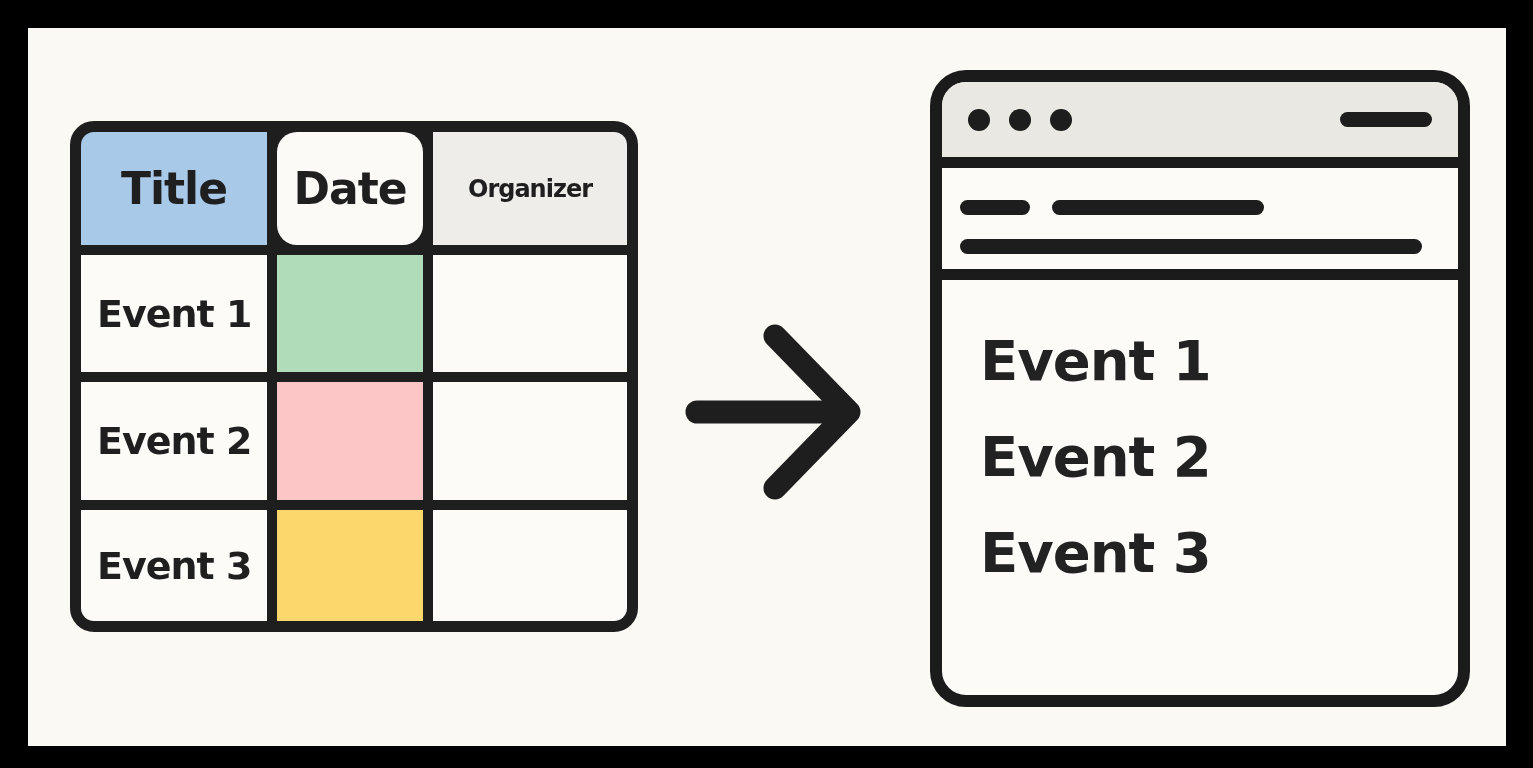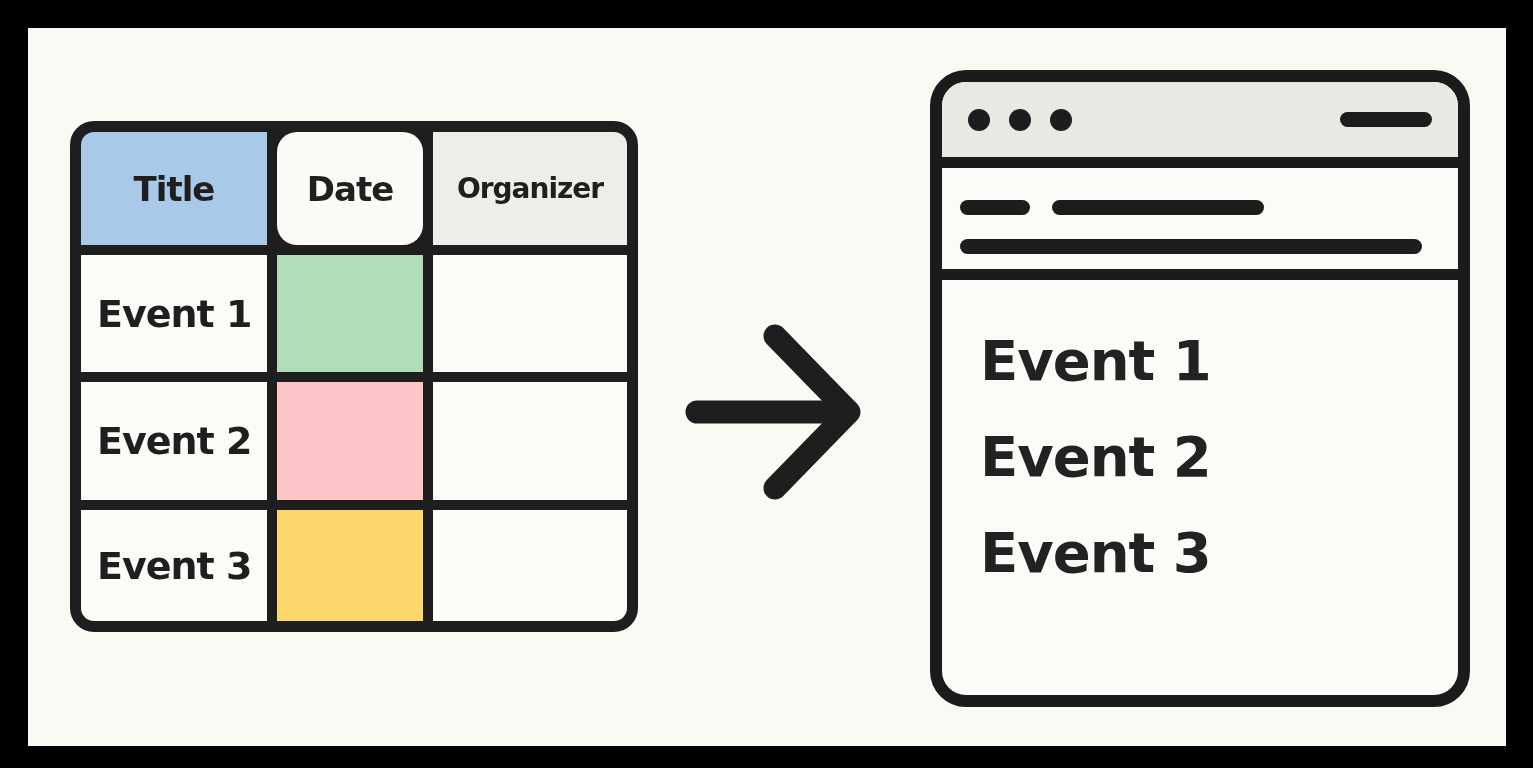--- a/index.html
+++ b/index.html
@@ -19,24 +19,24 @@
     background: #1e1e1e;
     border: 11px solid #1e1e1e;
     border-radius: 24px;
     overflow: hidden;
     display: grid;
     grid-template-columns: 186px 146px 194px;
     grid-template-rows: 113px 117px 118px 111px;
     gap: 10px;
   }
   .cell { background: #fcfbf8; display: flex; align-items: center; color: #1f1f1f; }
-  .cell.hdr { justify-content: center; font-weight: bold; font-size: 34px; letter-spacing: -1px; }
+  .cell.hdr { justify-content: center; font-weight: bold; font-size: 44px; letter-spacing: -1px; }
   .cell.hdr-title { background: #a9c9e9; }
   .cell.hdr-date { background: #fbfaf7; border-radius: 20px; }
-  .cell.hdr-org { background: #eeede9; font-size: 28px; }
+  .cell.hdr-org { background: #eeede9; font-size: 24px; }
   .cell.rowlabel { font-weight: bold; font-size: 38px; letter-spacing: -1px; padding-left: 16px; }
   .cell.date-1 { background: #b0dcba; }
   .cell.date-2 { background: #fcc5c6; }
   .cell.date-3 { background: #fbd76c; }
 
   
   .arrow-wrap { position: absolute; left: 657px; top: 292px; width: 180px; height: 180px; }
 
   
   .browser {

